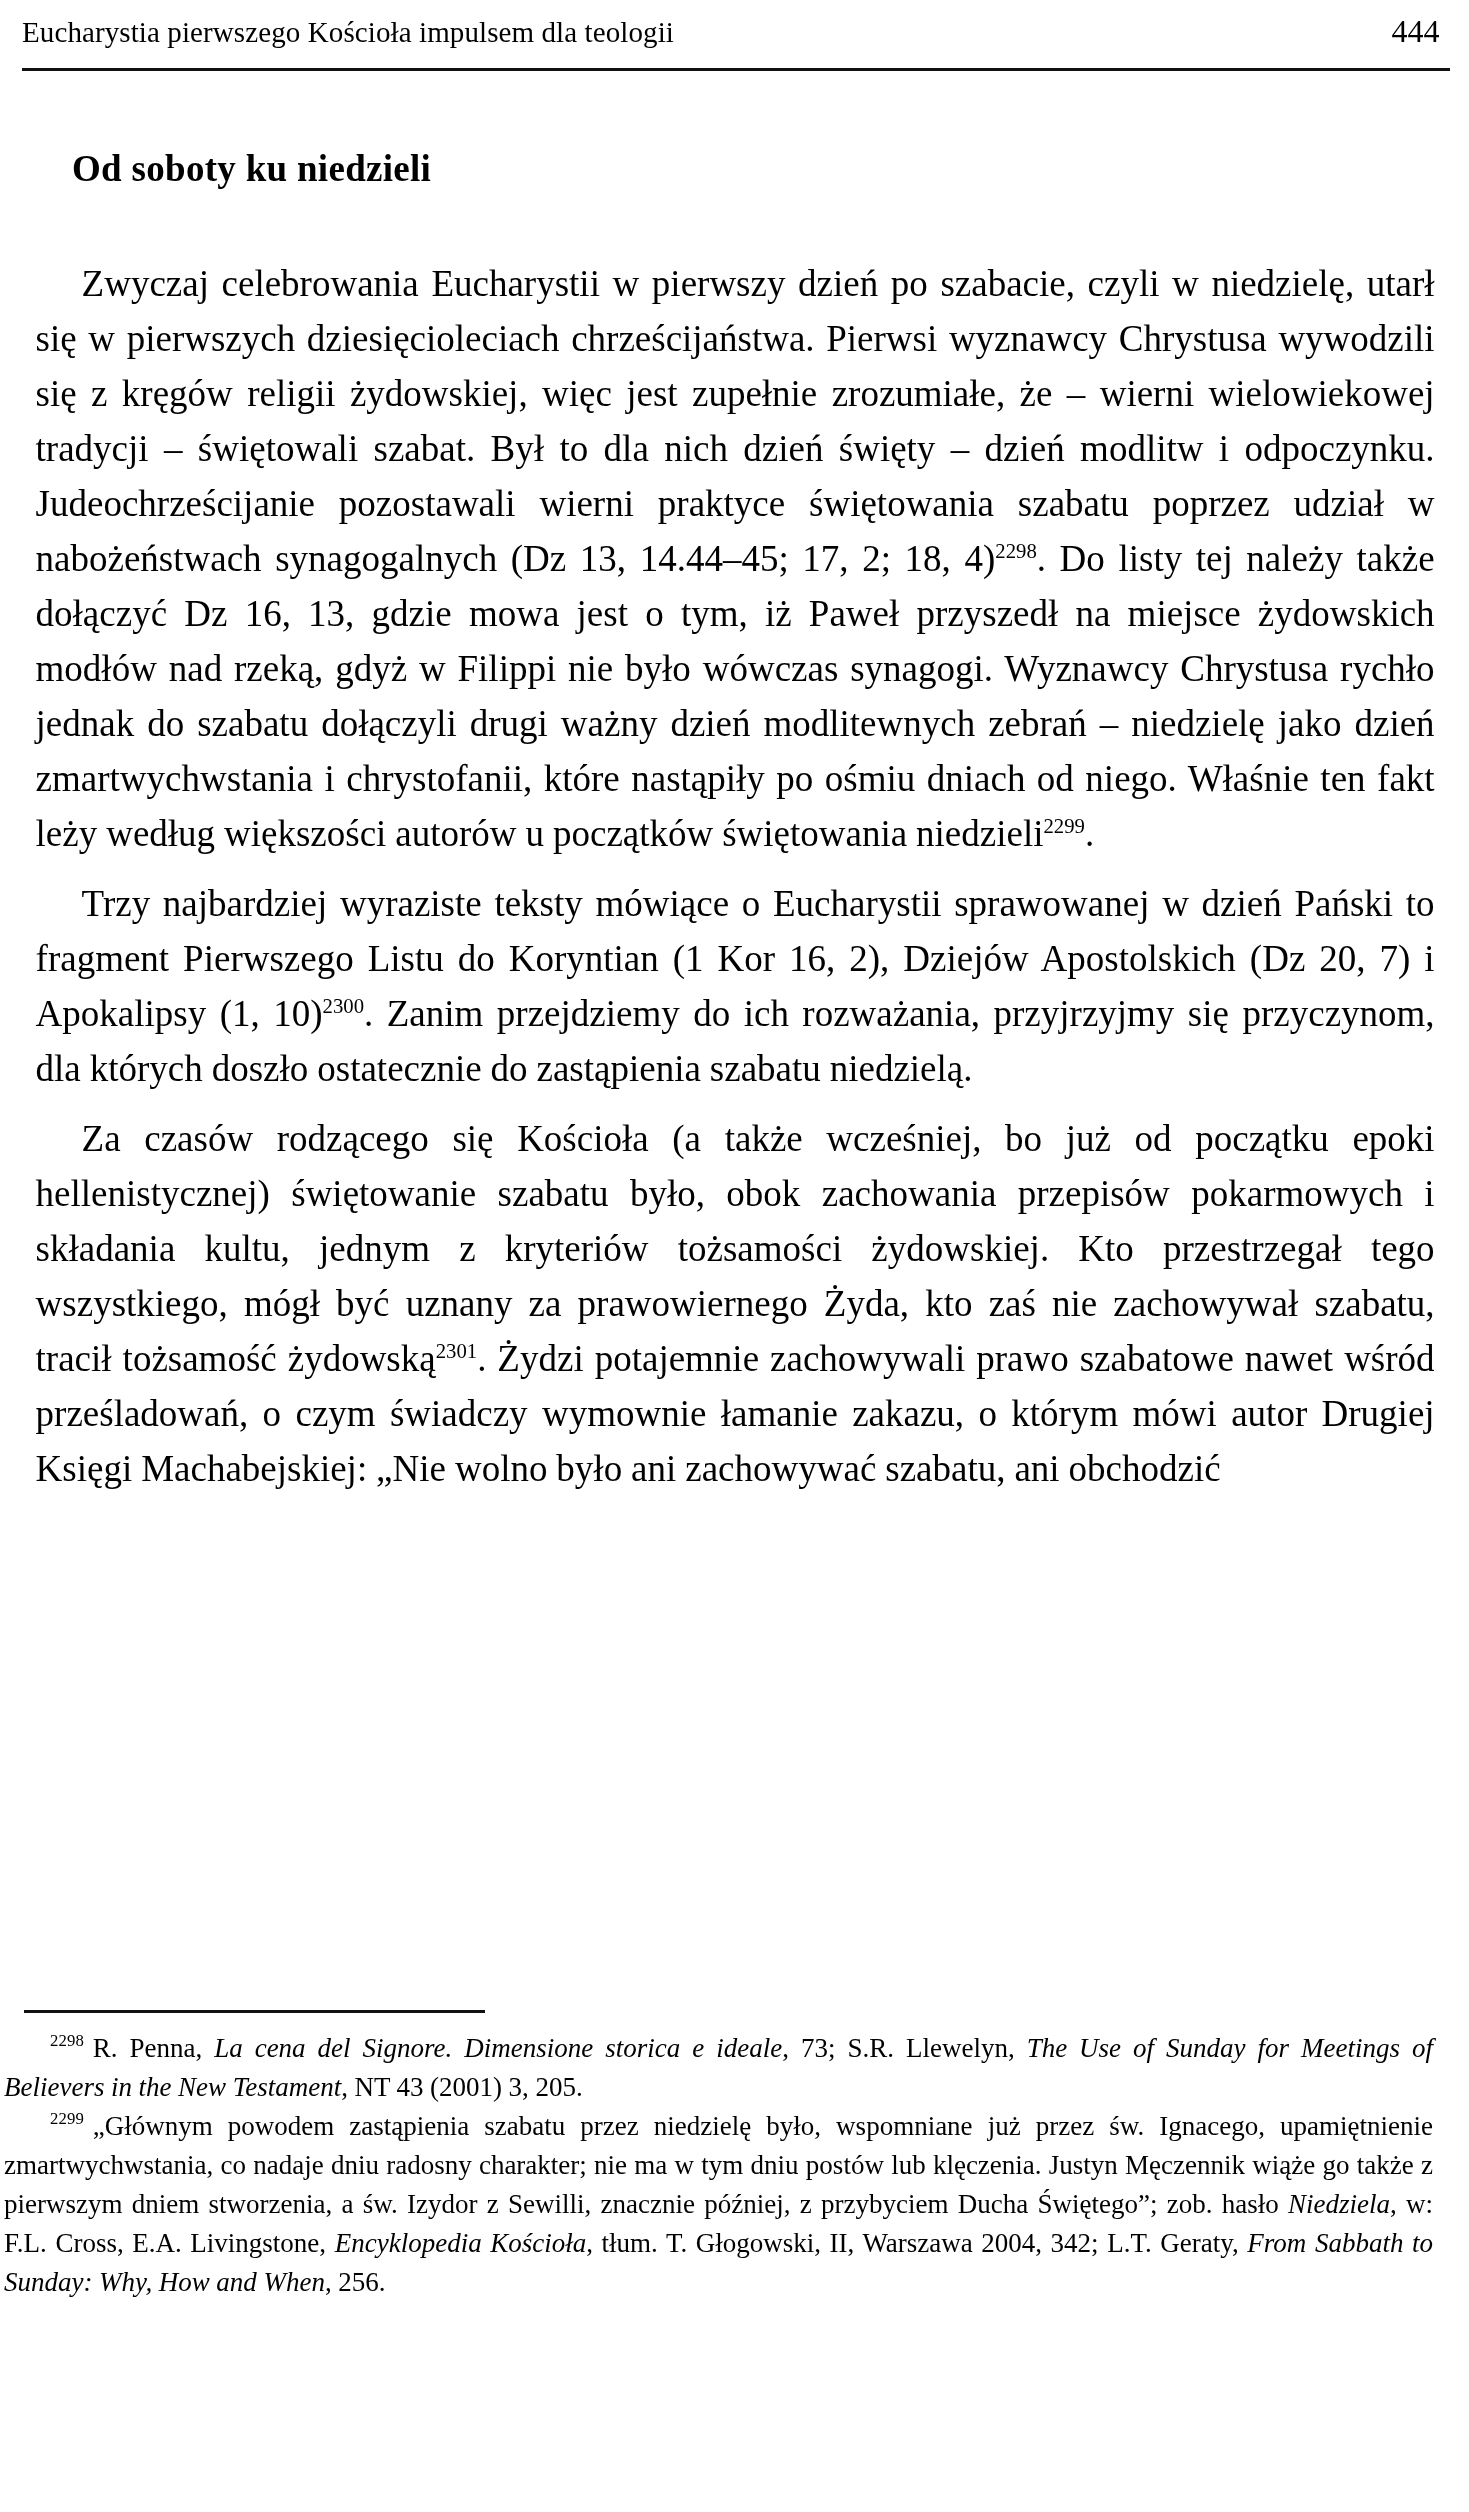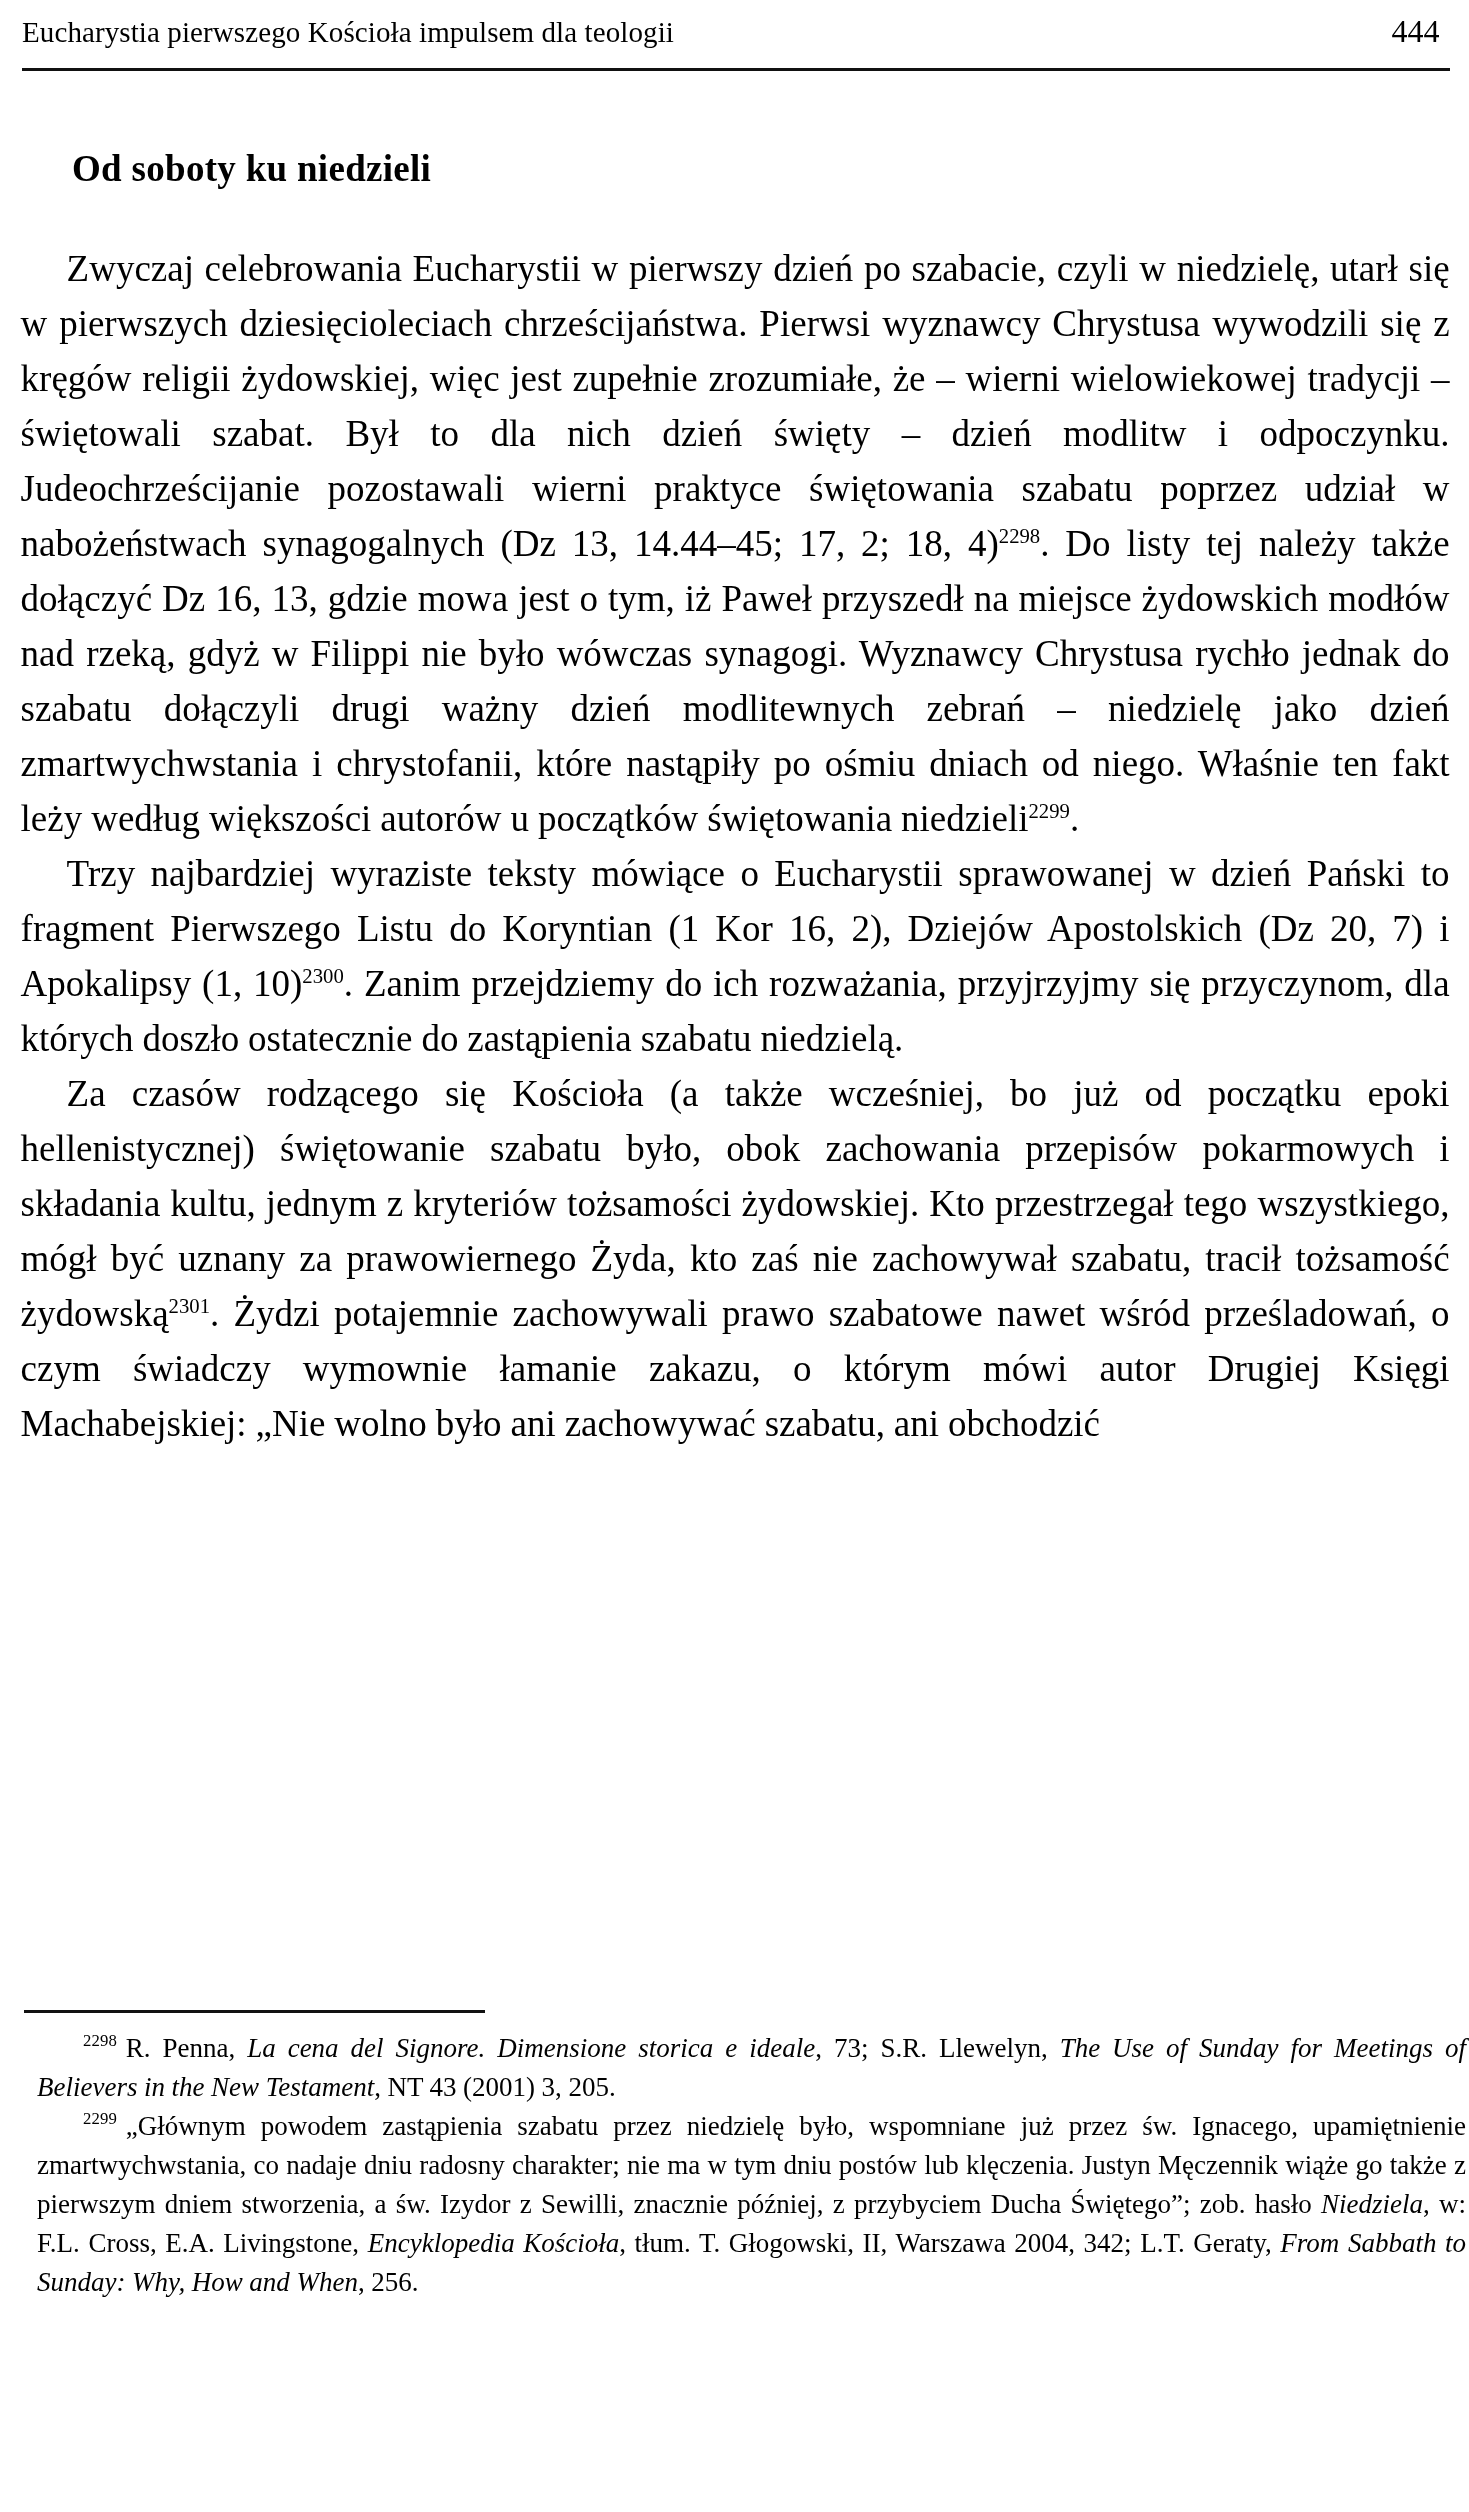--- a/index.html
+++ b/index.html
@@ -71,21 +71,21 @@
   }
 
   
   .body-block {
     position: absolute;
     left: 20.6px;
     top: 241px;
     width: 1429px;
   }
   .para {
-    margin: 0;
+    margin: 15px;
     font-size: 37px;
     line-height: 55px;
     text-align: justify;
     text-justify: inter-word;
     text-indent: 46px;
     hyphens: manual;
     word-spacing: -0.3px;
   }
   .para:last-child { }
   .para sup {
@@ -98,21 +98,21 @@
   .fn-rule {
     position: absolute;
     left: 23.5px;
     top: 2010px;
     width: 461px;
     height: 2.9px;
     background: #111111;
   }
   .footnotes {
     position: absolute;
-    left: 37px;
+    left: 4px;
     top: 2029px;
     width: 1429px;
   }
   .fn {
     margin: 0;
     font-size: 27px;
     line-height: 39px;
     text-align: justify;
     text-justify: inter-word;
     text-indent: 46px;

